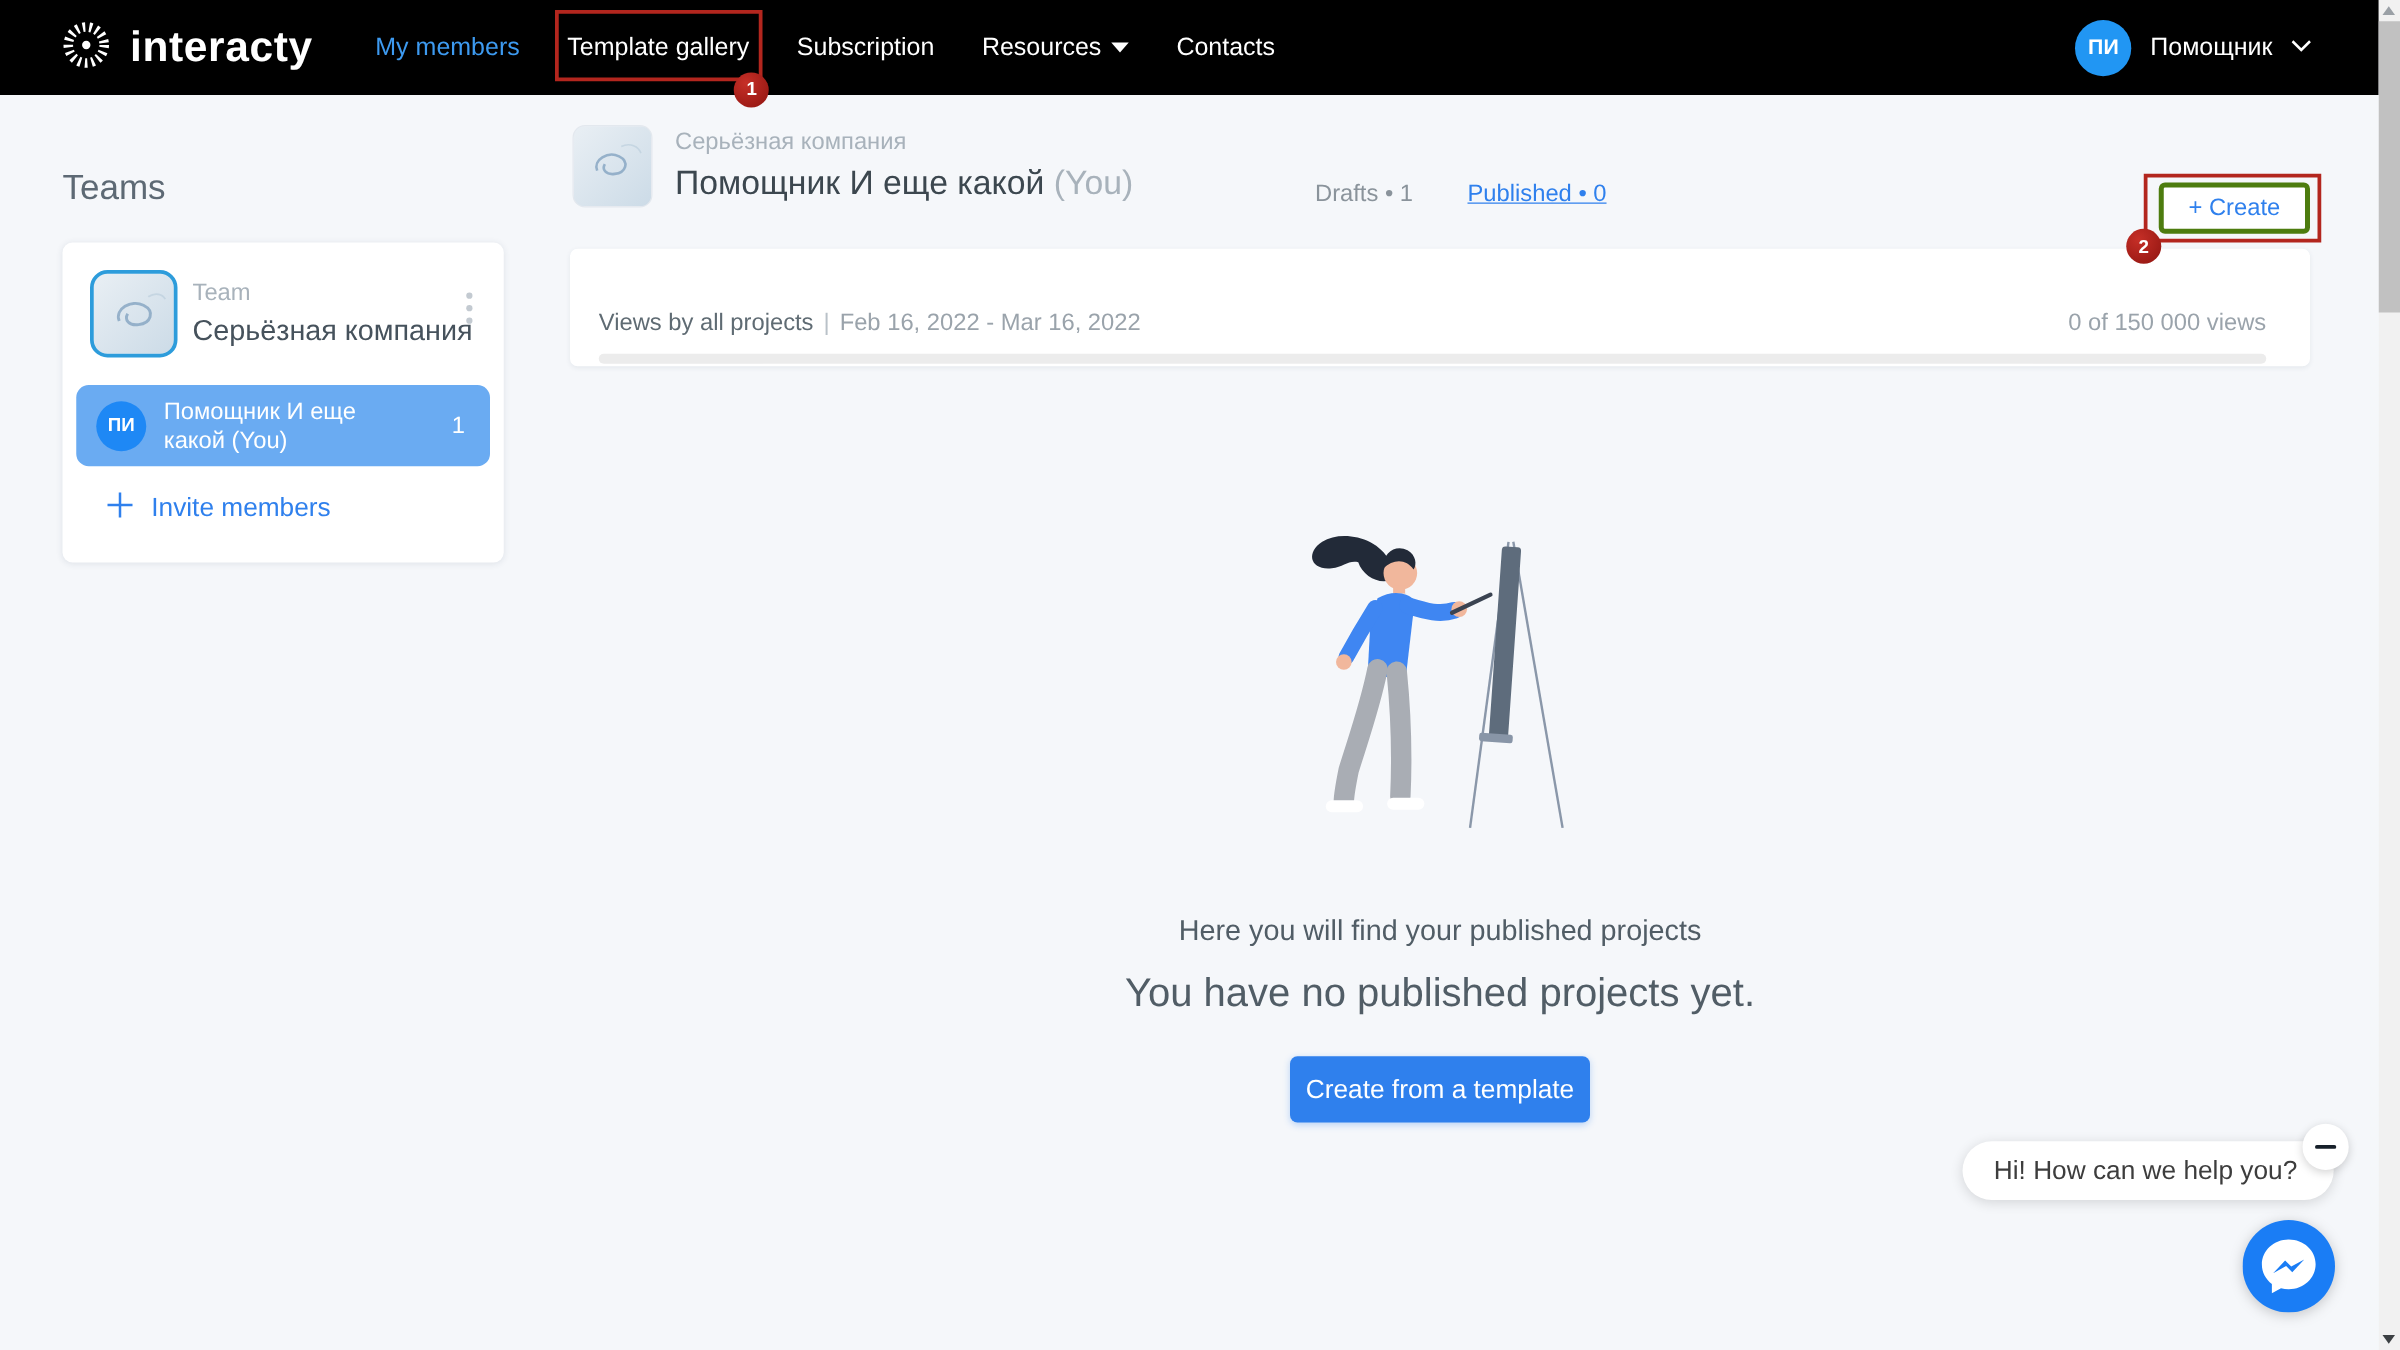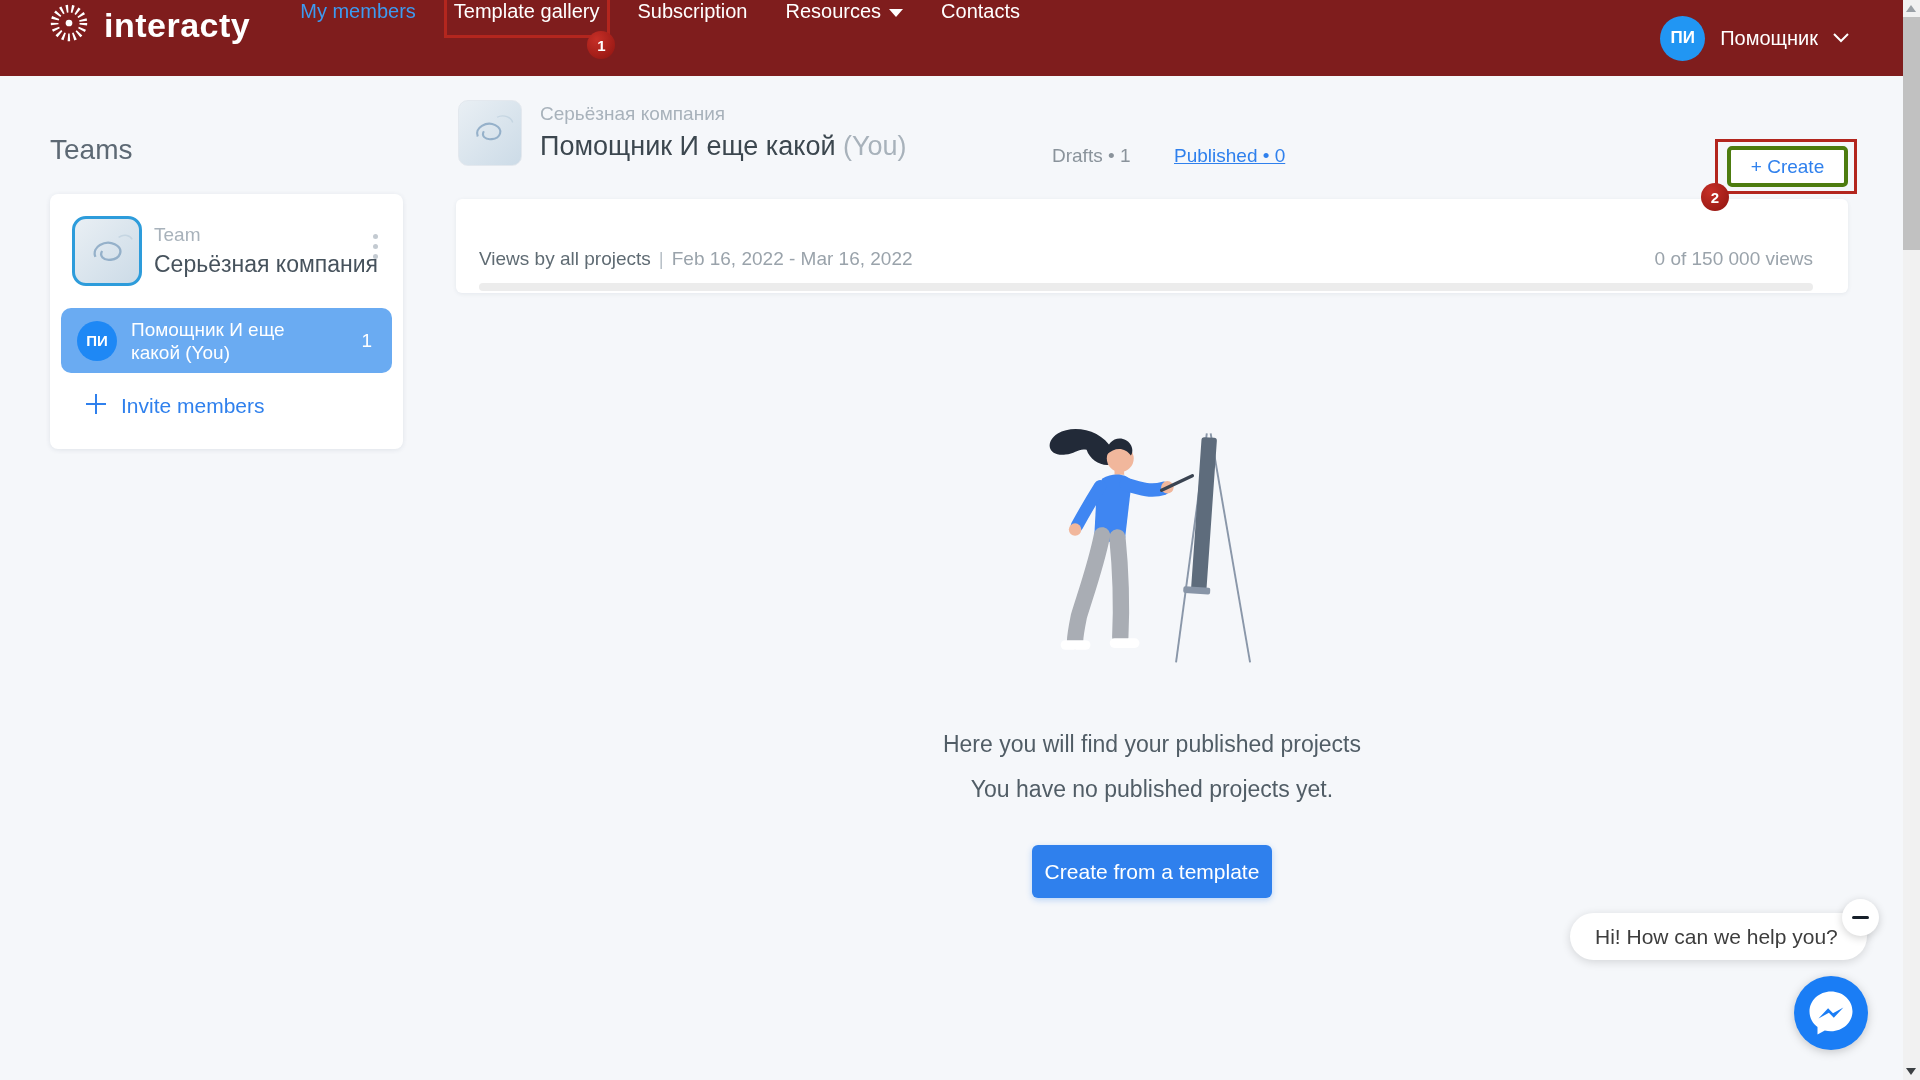--- a/index.html
+++ b/index.html
@@ -7,21 +7,21 @@
   body {
     font-family:"Liberation Sans", sans-serif;
     background:#f5f7fa;
     position:relative;
     color:#3c474f;
   }
 
   
   .nav {
     position:absolute; top:0; left:0; width:1903px; height:76px;
-    background:#7f1d1d; display:flex; align-items:flex-start; z-index:20;
+    background:#000000; display:flex; align-items:center; z-index:20;
   }
   .brand { display:flex; align-items:center; gap:12px; margin-left:46px; cursor:pointer; }
   .brand-text { color:#fff; font-size:34px; font-weight:bold; letter-spacing:.5px; }
   .nav-menu { display:flex; align-items:center; gap:38px; margin-left:50px; font-size:20px; }
   .nav-item { color:#fff; cursor:pointer; white-space:nowrap; }
   .nav-item.active { color:#3d9af0; }
   .caret-down {
     display:inline-block; margin-left:8px; vertical-align:middle;
     width:0; height:0; border-left:7px solid transparent; border-right:7px solid transparent;
     border-top:8px solid #fff;
@@ -119,21 +119,21 @@
   .views-sep { color:#b9c1c8; margin:0 8px; }
   .views-dates { color:#9aa3ab; }
   .views-usage { margin-left:auto; color:#9aa3ab; }
   .progress-track {
     margin-top:13px; height:8px; border-radius:4px; background:#ececec; overflow:hidden; cursor:default;
   }
   .progress-fill { height:100%; background:#2f80ed; width:0; }
 
   .illustration { position:absolute; left:50%; top:344px; transform:translateX(-50%); }
   .empty-line1 { position:absolute; left:0; top:655px; width:100%; text-align:center; font-size:23px; color:#515d66; }
-  .empty-line2 { position:absolute; left:0; top:700px; width:100%; text-align:center; font-size:23px; color:#515d66; }
+  .empty-line2 { position:absolute; left:0; top:700px; width:100%; text-align:center; font-size:32px; color:#515d66; }
   .cta-btn {
     position:absolute; left:50%; top:769px; transform:translateX(-50%);
     width:240px; height:53px; background:#2f80ed; border:none; border-radius:6px;
     color:#fff; font-size:21px; font-family:"Liberation Sans",sans-serif; cursor:pointer;
     box-shadow:0 2px 6px rgba(47,128,237,.3);
   }
 
   
   .chat-bubble {
     position:absolute; left:1570px; top:913px; width:297px; height:47px;

